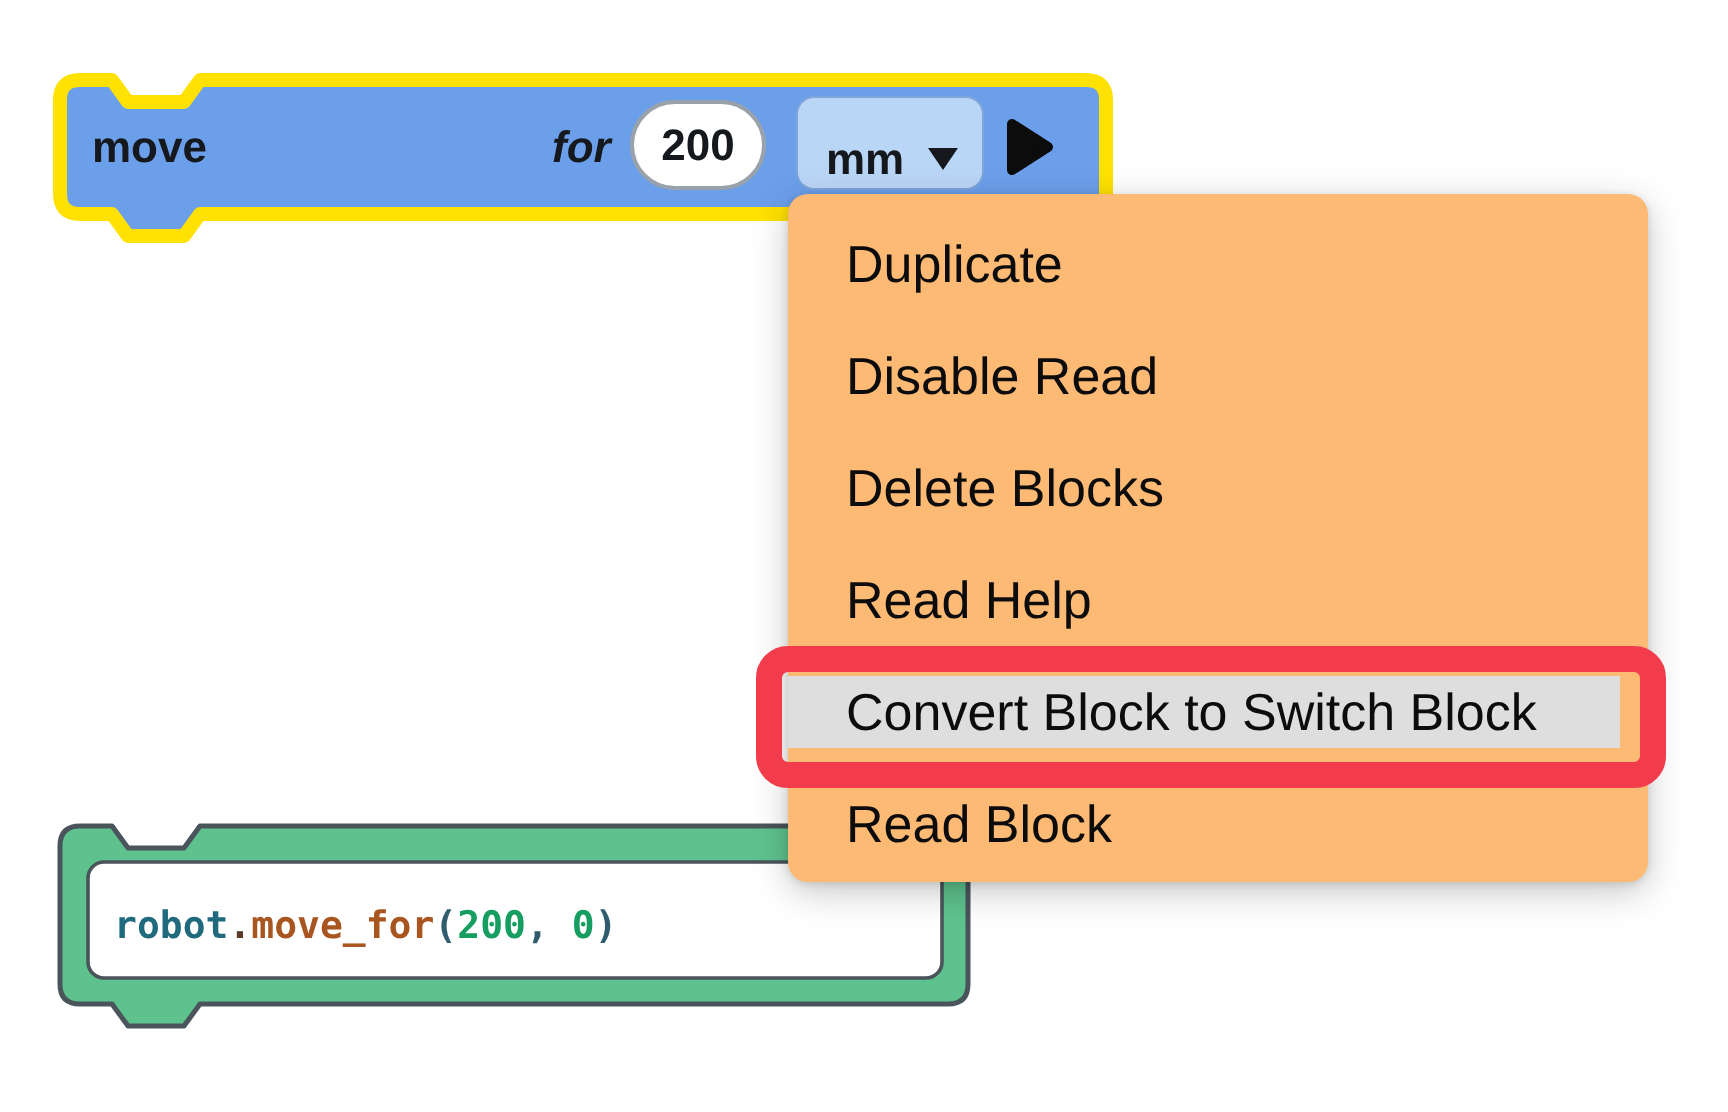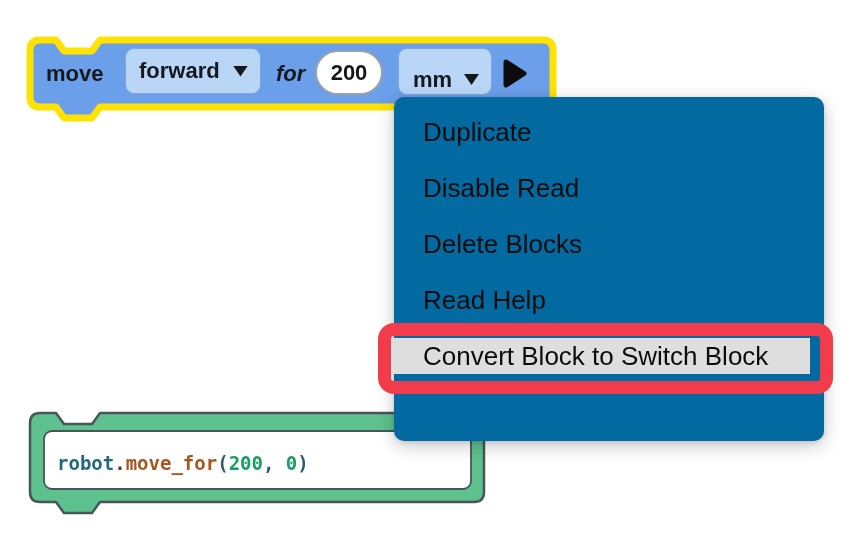--- a/index.html
+++ b/index.html
@@ -26,21 +26,21 @@
               font-weight:700;font-size:22px;color:#15181c;}
   .play-btn{position:absolute;left:501px;top:57px;z-index:2;cursor:pointer;}
 
   
   .code-line{position:absolute;left:57px;top:452px;z-index:2;
              font-family:"DejaVu Sans Mono", monospace;font-size:19px;font-weight:700;
              white-space:pre;letter-spacing:0;}
 
   
   .context-menu{position:absolute;left:394px;top:97px;width:430px;height:344px;z-index:10;
-                box-sizing:border-box;background:#0369a1;border-radius:10px;
+                box-sizing:border-box;background:#fdba74;border-radius:10px;
                 box-shadow:0 5px 18px rgba(0,0,0,.22), 0 1px 4px rgba(0,0,0,.12);
                 padding:7px 0 6px 0;}
   .menu-item{position:relative;height:56px;display:flex;align-items:center;
              padding-left:29px;font-size:26px;color:#0c0c0c;cursor:pointer;}
   .menu-item-label{position:relative;z-index:1;}
   .item-hover-bg{position:absolute;left:0;right:14px;top:10px;bottom:10px;background:#DEDEDE;}
 
   
   .annotation-box{position:absolute;left:378px;top:323px;width:455px;height:71px;z-index:20;
                   box-sizing:border-box;border:13px solid #F23C4C;border-radius:16px;
@@ -54,24 +54,20 @@
   <svg class="layer-svg" width="864" height="556" viewBox="0 0 864 556">
 
     <path stroke-width="7" stroke-linejoin="round" d="M 30 50 Q 30 40 40 40 H 56 L 64 51 H 92 L 100 40 H 543 Q 553 40 553 50 V 97 Q 553 107 543 107 H 100 L 92 118 H 64 L 56 107 H 40 Q 30 107 30 97 Z" style="fill: rgb(108, 159, 234); stroke: rgb(255, 225, 2);"></path>
 
     <path stroke-width="2.5" stroke-linejoin="round" d="M 30 423 Q 30 413 40 413 H 56 L 64 424 H 92 L 100 413 H 474 Q 484 413 484 423 V 492 Q 484 502 474 502 H 100 L 92 513 H 64 L 56 502 H 40 Q 30 502 30 492 Z" style="fill: rgb(94, 194, 142); stroke: rgb(74, 84, 91);"></path>
     <rect x="44" y="431" width="427" height="58" rx="8" fill="#ffffff" stroke="#4A545B" stroke-width="1.8"></rect>
   </svg>
 
   <div class="blk-label lbl-move">move</div>
 
-  <div class="dropdown dd-direction">
-    <span class="dd-label">forward</span>
-    <span class="dd-arrow"></span>
-  </div>
 
   <div class="blk-label lbl-for">for</div>
 
   <div class="oval-input">
     <span>200</span>
   </div>
 
   <div class="dropdown dd-unit">
     <span class="dd-label">mm</span>
     <span class="dd-arrow"></span>
@@ -95,17 +91,20 @@
     <div class="menu-item">
       <span class="menu-item-label">Delete Blocks</span>
     </div>
     <div class="menu-item">
       <span class="menu-item-label">Read Help</span>
     </div>
     <div class="menu-item">
       <div class="item-hover-bg"></div>
       <span class="menu-item-label">Convert Block to Switch Block</span>
     </div>
+    <div class="menu-item">
+      <span class="menu-item-label">Read Block</span>
+    </div>
   </div>
 
   <div class="annotation-box"></div>
 
 </div>
 
 </body></html>

